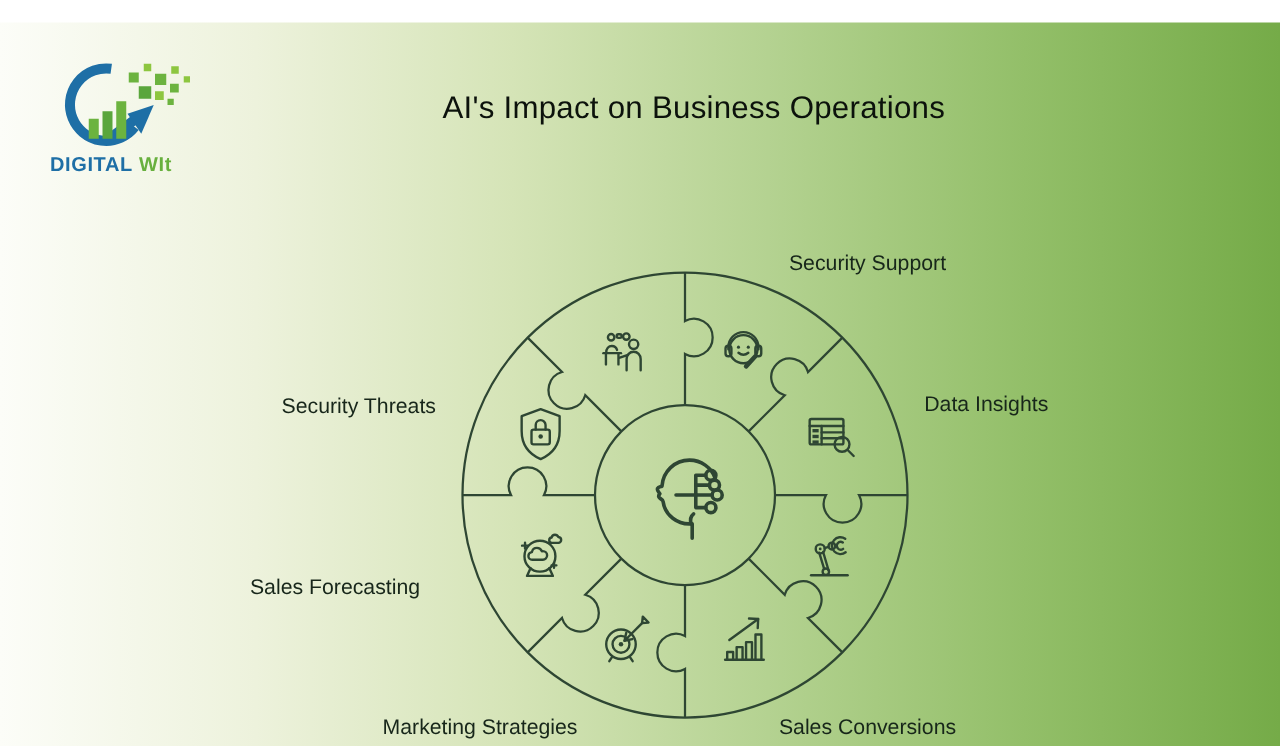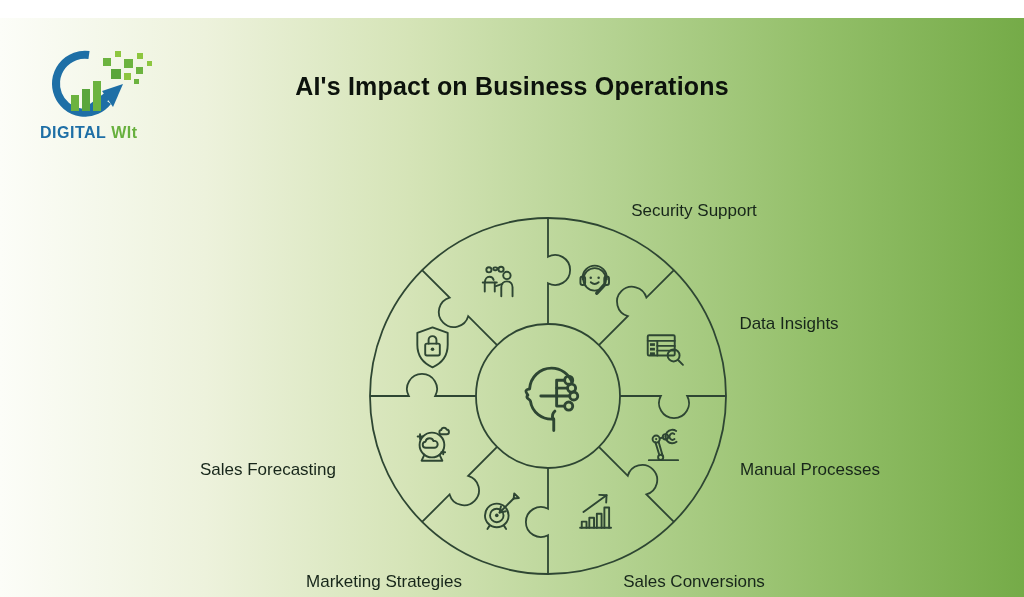--- a/index.html
+++ b/index.html
@@ -2,22 +2,22 @@
 <html style="--line: #2e4633; --label: #17261a; --brand1: #1e6fa6; --brand2: #68b03e; --bg-start: #fcfdf8; --bg-end: #75ab48;"><head>
 <meta charset="utf-8">
 <style>
   html,body{margin:0;padding:0;}
   .canvas{
     position:relative;width:1024px;height:597px;overflow:hidden;
     font-family:"Liberation Sans",sans-serif;
     background:linear-gradient(90deg, var(--bg-start,#fcfdf8) 0%, #edf2dc 20%, #d5e4b7 40%, #b4d291 60%, #93bf69 80%, var(--bg-end,#75ab48) 100%);
   }
   .title{
-    position:absolute;left:512px;top:54px;transform:translateX(-50%);
-    font-size:25px;font-weight:bold;color:#0c120c;white-space:nowrap;letter-spacing:.2px;
+    position:absolute;left:555px;top:54px;transform:translateX(-50%);
+    font-size:25px;font-weight:normal;color:#0c120c;white-space:nowrap;letter-spacing:.2px;
   }
   .lbl{position:absolute;transform:translateX(-50%);font-size:17px;color:var(--label,#17261a);white-space:nowrap;}
   .lbl-0{left:694px;top:183px}.lbl-1{left:789px;top:296px}.lbl-2{left:810px;top:442px}
   .lbl-3{left:694px;top:554px}.lbl-4{left:384px;top:554px}.lbl-5{left:268px;top:442px}
   .lbl-6{left:287px;top:297px}.lbl-7{left:369px;top:183px}
   #wheel-svg{position:absolute;left:0;top:0;}
   .logo{position:absolute;left:40px;top:24px;width:118px;}
   .logo-mark{display:block;margin:0 auto;}
   .logo-text{font-size:16px;font-weight:bold;letter-spacing:.5px;margin-top:0;white-space:nowrap;}
   .logo-text .b1{color:var(--brand1,#1e6fa6);}
@@ -171,21 +171,21 @@
       <use href="#growth-chart-icon" x="568.8354290456363" y="466.48494156391087" width="54" height="54"></use>
       <use href="#target-dart-icon" x="473.1645709543638" y="466.48494156391087" width="54" height="54"></use>
       <use href="#crystal-ball-icon" x="405.51505843608913" y="398.83542904563626" width="54" height="54"></use>
       <use href="#shield-lock-icon" x="405.51505843608913" y="303.16457095436374" width="54" height="54"></use>
       <use href="#recruitment-interview-icon" x="473.1645709543638" y="235.51505843608913" width="54" height="54"></use>
       <use href="#ai-head-circuit-icon" x="502" y="332" width="92" height="92"></use>
     </svg>
 
   <div class="lbl lbl-0">Security Support</div>
   <div class="lbl lbl-1">Data Insights</div>
-  <div class="lbl lbl-2">Manual Processes</div>
   <div class="lbl lbl-3">Sales Conversions</div>
   <div class="lbl lbl-4">Marketing Strategies</div>
   <div class="lbl lbl-5">Sales Forecasting</div>
+  <div class="lbl lbl-6">Security Threats</div>
 
 </div>
 
 
 
 
 </body></html>

